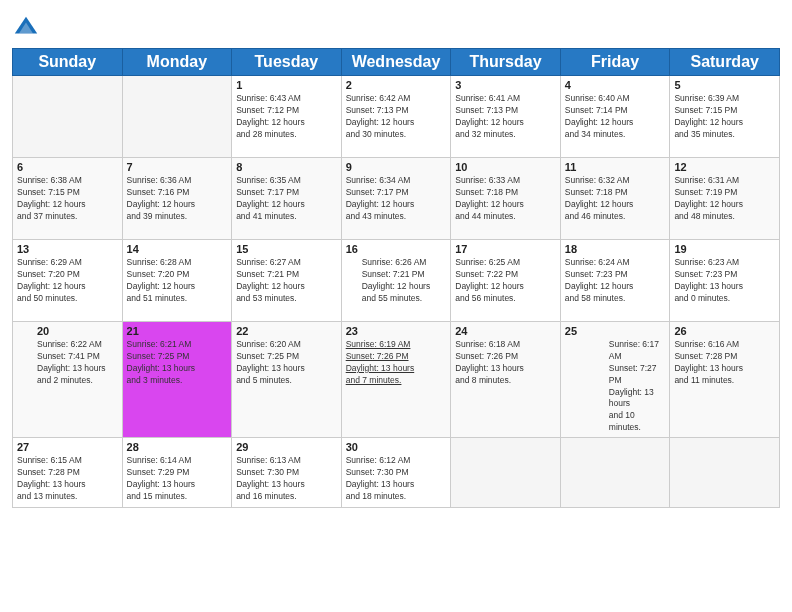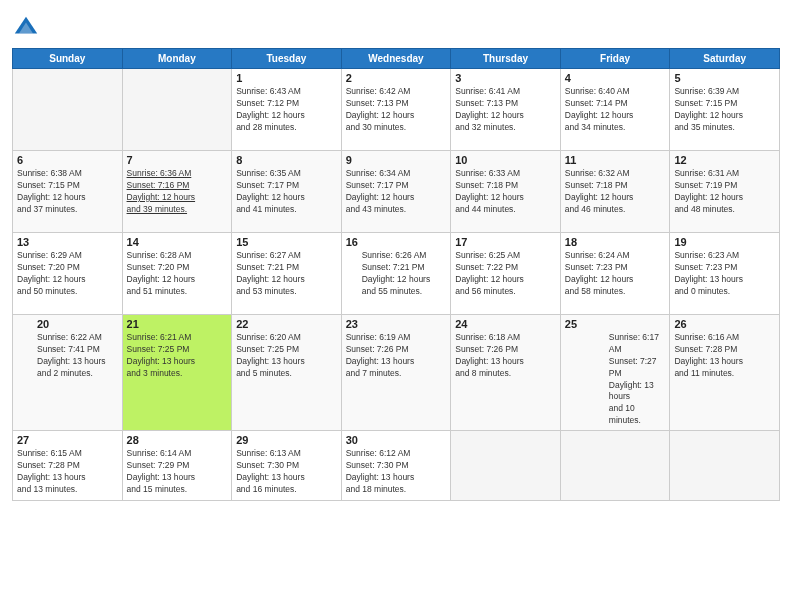--- a/index.html
+++ b/index.html
@@ -55,21 +55,21 @@
     }
     table {
       width: 100%;
       border-collapse: collapse;
       table-layout: fixed;
     }
     .day-header {
       background: #2779c4;
       color: #fff;
       text-align: center;
-      font-size: 10px;
+      font-size: 16px;
       font-weight: bold;
       padding: 4px 2px;
       border: 1px solid #1a5fa0;
     }
     .day-cell {
       border: 1px solid #ccc;
       vertical-align: top;
       padding: 3px 4px;
       height: 82px;
       background: #fff;
@@ -175,21 +175,21 @@
         <tr>
           <td class="day-cell" style="background: rgb(249, 249, 249);">
             <span class="day-num">6</span>
             <div class="day-info" style="white-space: pre-line;">Sunrise: 6:38 AM
 Sunset: 7:15 PM
 Daylight: 12 hours
 and 37 minutes.</div>
           </td>
           <td class="day-cell" style="background: rgb(249, 249, 249);">
             <span class="day-num">7</span>
-            <div class="day-info" style="white-space: pre-line; text-decoration: underline;">Sunrise: 6:36 AM
+            <div class="day-info" style="white-space: pre-line;">Sunrise: 6:36 AM
 Sunset: 7:16 PM
 Daylight: 12 hours
 and 39 minutes.</div>
           </td>
           <td class="day-cell" style="background: rgb(249, 249, 249);">
             <span class="day-num">8</span>
             <div class="day-info" style="white-space: pre-line;">Sunrise: 6:35 AM
 Sunset: 7:17 PM
 Daylight: 12 hours
 and 41 minutes.</div>
@@ -275,37 +275,37 @@
           </td>
         </tr>
         <tr>
           <td class="day-cell" style="background: rgb(249, 249, 249); padding-left: 24px;">
             <span class="day-num">20</span>
             <div class="day-info" style="white-space: pre-line;">Sunrise: 6:22 AM
 Sunset: 7:41 PM
 Daylight: 13 hours
 and 2 minutes.</div>
           </td>
-          <td class="day-cell" style="background: #bef264;">
+          <td class="day-cell" style="background: #d946ef;">
             <span class="day-num">21</span>
             <div class="day-info" style="white-space: pre-line;">Sunrise: 6:21 AM
 Sunset: 7:25 PM
 Daylight: 13 hours
 and 3 minutes.</div>
           </td>
           <td class="day-cell" style="background: rgb(249, 249, 249);">
             <span class="day-num">22</span>
             <div class="day-info" style="white-space: pre-line;">Sunrise: 6:20 AM
 Sunset: 7:25 PM
 Daylight: 13 hours
 and 5 minutes.</div>
           </td>
           <td class="day-cell" style="background: rgb(249, 249, 249);">
             <span class="day-num">23</span>
-            <div class="day-info" style="white-space: pre-line;">Sunrise: 6:19 AM
+            <div class="day-info" style="white-space: pre-line; text-decoration: underline;">Sunrise: 6:19 AM
 Sunset: 7:26 PM
 Daylight: 13 hours
 and 7 minutes.</div>
           </td>
           <td class="day-cell" style="background: rgb(249, 249, 249);">
             <span class="day-num">24</span>
             <div class="day-info" style="white-space: pre-line;">Sunrise: 6:18 AM
 Sunset: 7:26 PM
 Daylight: 13 hours
 and 8 minutes.</div>

